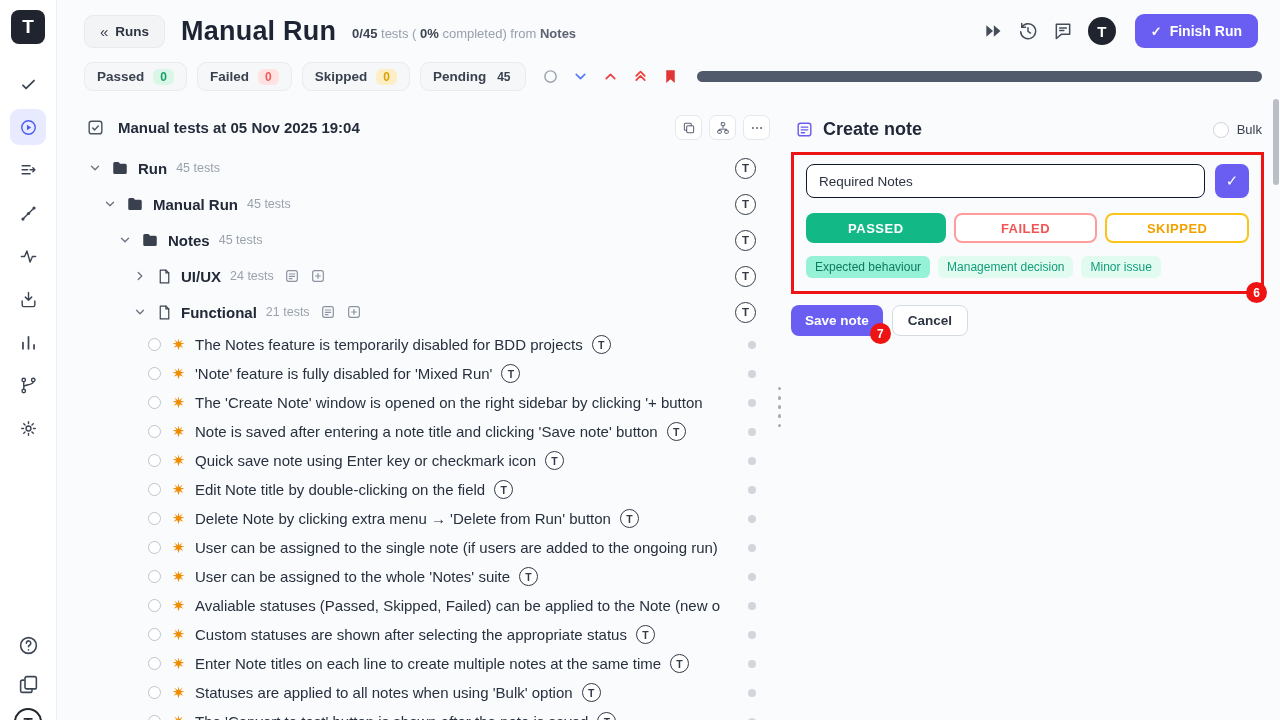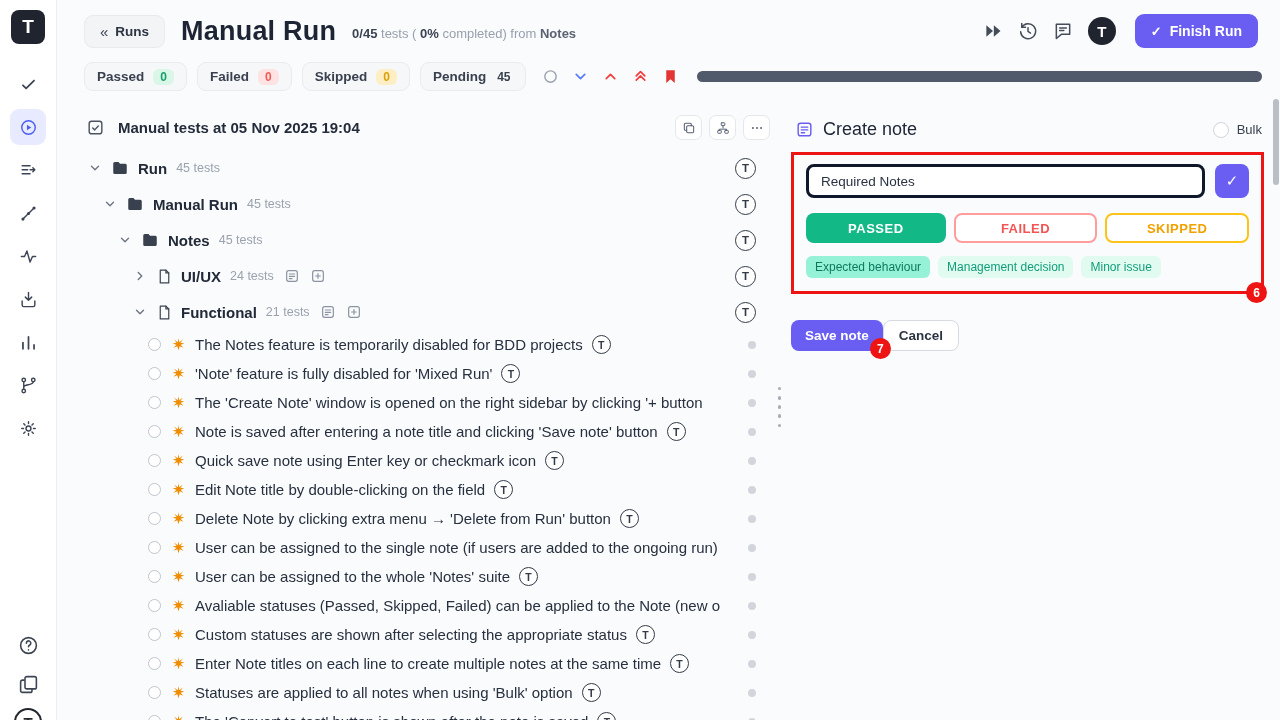--- a/index.html
+++ b/index.html
@@ -76,40 +76,40 @@
 .test-circle{width:13px;height:13px;border:1.6px solid #bfc5cf;border-radius:50%;margin-right:10px;flex:none;background:#fff;cursor:pointer}
 .confetti{width:15px;height:15px;color:#f08c00;display:inline-flex;margin-right:9px;flex:none}
 .confetti svg{width:100%;height:100%}
 .test-title{font-size:15px;color:#27303f;white-space:nowrap;overflow:hidden;flex:0 1 auto}
 .dot{width:8px;height:8px;border-radius:50%;background:#d2d6dc;flex:none}
 
 .right-panel{flex:1;padding:18px 16px 0 11px;min-width:0;position:relative}
 .panel-header{display:flex;align-items:center;gap:9px;margin:0 2px 12px 4px}
 .ph-icon{width:19px;height:19px;color:var(--accent);display:inline-flex}
 .ph-icon svg{width:100%;height:100%}
-.panel-title{font-size:18px;font-weight:400;color:#202839}
+.panel-title{font-size:18px;font-weight:700;color:#202839}
 .bulk{margin-left:auto;display:flex;align-items:center;gap:8px;font-size:13px;color:#39414f;cursor:pointer}
 .bulk-circle{width:16px;height:16px;border:1.6px solid #d0d5dc;border-radius:50%;background:#fff}
 .anno-box{border:3px solid var(--annotation);position:relative;padding:9px 12px 13px}
 .field-label{font-size:13px;color:#4b5568;margin:2px 0 7px}
 .title-row{display:flex;gap:10px}
-.note-input{flex:1;height:34px;border:3px solid #0f172a;border-radius:8px;padding:0 12px;font-size:13.5px;color:#2a3242;background:#fff;outline:none;min-width:0}
+.note-input{flex:1;height:34px;border:1px solid #0f172a;border-radius:8px;padding:0 12px;font-size:13.5px;color:#2a3242;background:#fff;outline:none;min-width:0}
 .check-btn{width:34px;height:34px;flex:none;background:var(--accent);border-radius:8px;color:#fff;font-size:15px;display:flex;align-items:center;justify-content:center}
 .status-row{display:flex;gap:8px;margin-top:15px}
 .status-btn{flex:1;height:30px;border-radius:8px;font-size:13px;font-weight:700;letter-spacing:.5px;display:flex;align-items:center;justify-content:center}
 .status-passed{background:var(--passed);color:#fff}
 .status-failed{background:#fff;border:2px solid var(--failed_border);color:var(--failed_text)}
 .status-skipped{background:#fff;border:2px solid var(--skipped_border);color:var(--skipped_text)}
 .tags-row{display:flex;gap:8px;margin-top:13px}
 .tag{font-size:12px;border-radius:6px;padding:4px 9px;background:var(--tag_bg);color:var(--tag_text);white-space:nowrap;cursor:pointer}
 .tag.selected{background:var(--tag_selected_bg);color:var(--tag_selected_text)}
 .note-textarea{display:block;width:100%;height:68px;margin-top:12px;border:2px solid var(--focus_border);border-radius:9px;padding:9px 12px;font-size:13.5px;color:#333b49;resize:none;outline:none;background:#fff;font-family:"Liberation Sans",sans-serif}
 .anno-badge{position:absolute;width:21px;height:21px;border-radius:50%;background:var(--annotation);color:#fff;font-size:12px;font-weight:700;display:flex;align-items:center;justify-content:center;z-index:3}
 .badge-6{right:-6px;bottom:-12px}
-.actions{display:flex;margin-top:26px}
+.actions{display:flex;gap:9px;margin-top:11px}
 .save-btn{position:relative;background:var(--accent);color:#fff;border-radius:8px;padding:7px 14px;font-size:13.5px;font-weight:600}
 .badge-7{right:-8px;bottom:-8px}
 .cancel-btn{background:#fff;border:1px solid #d6dae1;border-radius:8px;padding:7px 15px;font-size:13.5px;color:#2c3442;font-weight:600}
 
 .drag-handle{position:fixed;left:775px;top:387px;width:9px;height:40px;display:flex;flex-direction:column;justify-content:space-between;align-items:center;cursor:col-resize}
 .drag-handle i{width:3.4px;height:3.4px;border-radius:50%;background:#a6acb6}
 .scroll-thumb{position:fixed;right:1px;top:99px;width:6px;height:86px;border-radius:3px;background:#b9bec7}
 </style>
 </head>
 <body>

